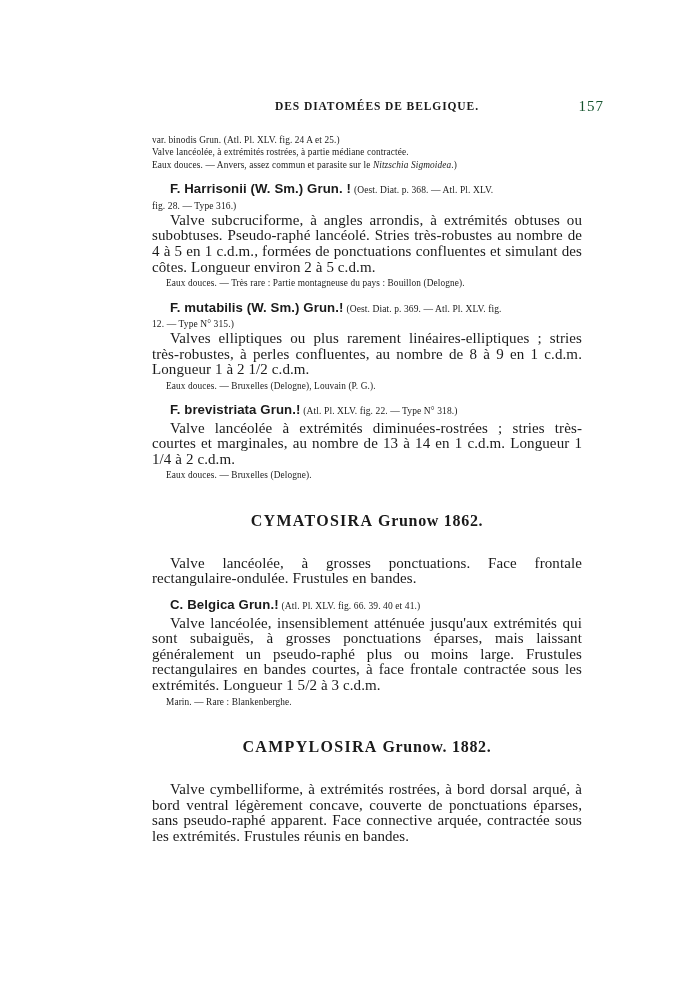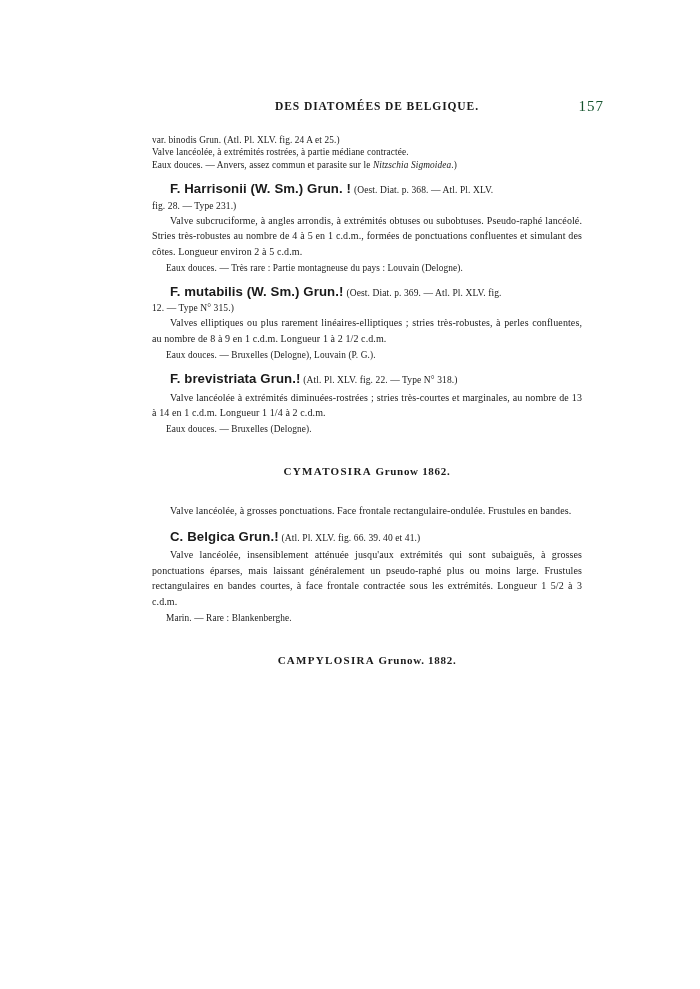--- a/index.html
+++ b/index.html
@@ -61,21 +61,21 @@
     letter-spacing: 0.12px;
     text-align: justify;
     text-justify: inter-word;
   }
   .small .indent {
     text-indent: 14px;
   }
   .small-line { display: block; }
   
   .para {
-    font-size: 10px;
+    font-size: 15px;
     line-height: 15.6px;
     text-align: justify;
     text-justify: inter-word;
     letter-spacing: 0.1px;
     margin: 0;
   }
   .para.ind { text-indent: 18px; }
   
   .species {
     margin-top: 10px;
@@ -99,21 +99,21 @@
   .cont-ref {
     font-size: 9.5px;
     line-height: 13px;
     letter-spacing: 0.1px;
   }
   
   .genus {
     text-align: center;
     font-family: "Liberation Serif", serif;
     font-weight: bold;
-    font-size: 11px;
+    font-size: 16px;
     letter-spacing: 0.7px;
     margin-top: 30px;
     margin-bottom: 26px;
   }
   .genus .gname { letter-spacing: 1.3px; }
   .hab {
     margin-top: 2px;
   }
   i { font-style: italic; }
 </style>
@@ -131,24 +131,24 @@
     <div class="small">
       <span class="small-line">var. binodis Grun. (Atl. Pl. XLV. fig. 24 A et 25.)</span>
       <span class="small-line">Valve lancéolée, à extrémités rostrées, à partie médiane contractée.</span>
       <span class="small-line">Eaux douces. — Anvers, assez commun et parasite sur le <i>Nitzschia Sigmoidea</i>.)</span>
     </div>
 
     <div class="species species-indent">
       <span class="name">F. Harrisonii (W. Sm.) Grun. !</span>
       <span class="ref">(Oest. Diat. p. 368. — Atl. Pl. XLV.</span>
     </div>
-    <div class="cont-ref">fig. 28. — Type 231.)</div>
+    <div class="cont-ref">fig. 28. — Type 316.)</div>
     <p class="para ind">Valve subcruciforme, à angles arrondis, à extrémités obtuses ou subobtuses. Pseudo-raphé lancéolé. Stries très-robustes au nombre de 4 à 5 en 1 c.d.m., formées de ponctuations confluentes et simulant des côtes. Longueur environ 2 à 5 c.d.m.</p>
     <div class="small hab">
-      <span class="indent small-line">Eaux douces. — Très rare : Partie montagneuse du pays : Louvain (Delogne).</span>
+      <span class="indent small-line">Eaux douces. — Très rare : Partie montagneuse du pays : Bouillon (Delogne).</span>
     </div>
 
     <div class="species species-indent">
       <span class="name">F. mutabilis (W. Sm.) Grun.!</span>
       <span class="ref">(Oest. Diat. p. 369. — Atl. Pl. XLV. fig.</span>
     </div>
     <div class="cont-ref">12. — Type N° 315.)</div>
     <p class="para ind">Valves elliptiques ou plus rarement linéaires-elliptiques ; stries très-robustes, à perles confluentes, au nombre de 8 à 9 en 1 c.d.m. Longueur 1 à 2 1/2 c.d.m.</p>
     <div class="small hab">
       <span class="indent small-line">Eaux douces. — Bruxelles (Delogne), Louvain (P. G.).</span>
@@ -175,15 +175,16 @@
     </div>
     <p class="para ind">Valve lancéolée, insensiblement atténuée jusqu'aux extrémités qui sont subaiguës, à grosses ponctuations éparses, mais laissant généralement un pseudo-raphé plus ou moins large. Frustules rectangulaires en bandes courtes, à face frontale contractée sous les extrémités. Longueur 1 5/2 à 3 c.d.m.</p>
     <div class="small hab">
       <span class="indent small-line">Marin. — Rare : Blankenberghe.</span>
     </div>
 
     <div class="genus">
       <span class="gname">CAMPYLOSIRA</span>
       <span>Grunow. 1882.</span>
     </div>
+    <p class="para ind">Valve cymbelliforme, à extrémités rostrées, à bord dorsal arqué, à bord ventral légèrement concave, couverte de ponctuations éparses, sans pseudo-raphé apparent. Face connective arquée, contractée sous les extrémités. Frustules réunis en bandes.</p>
 
   </div>
 </div>
 
 </body></html>

